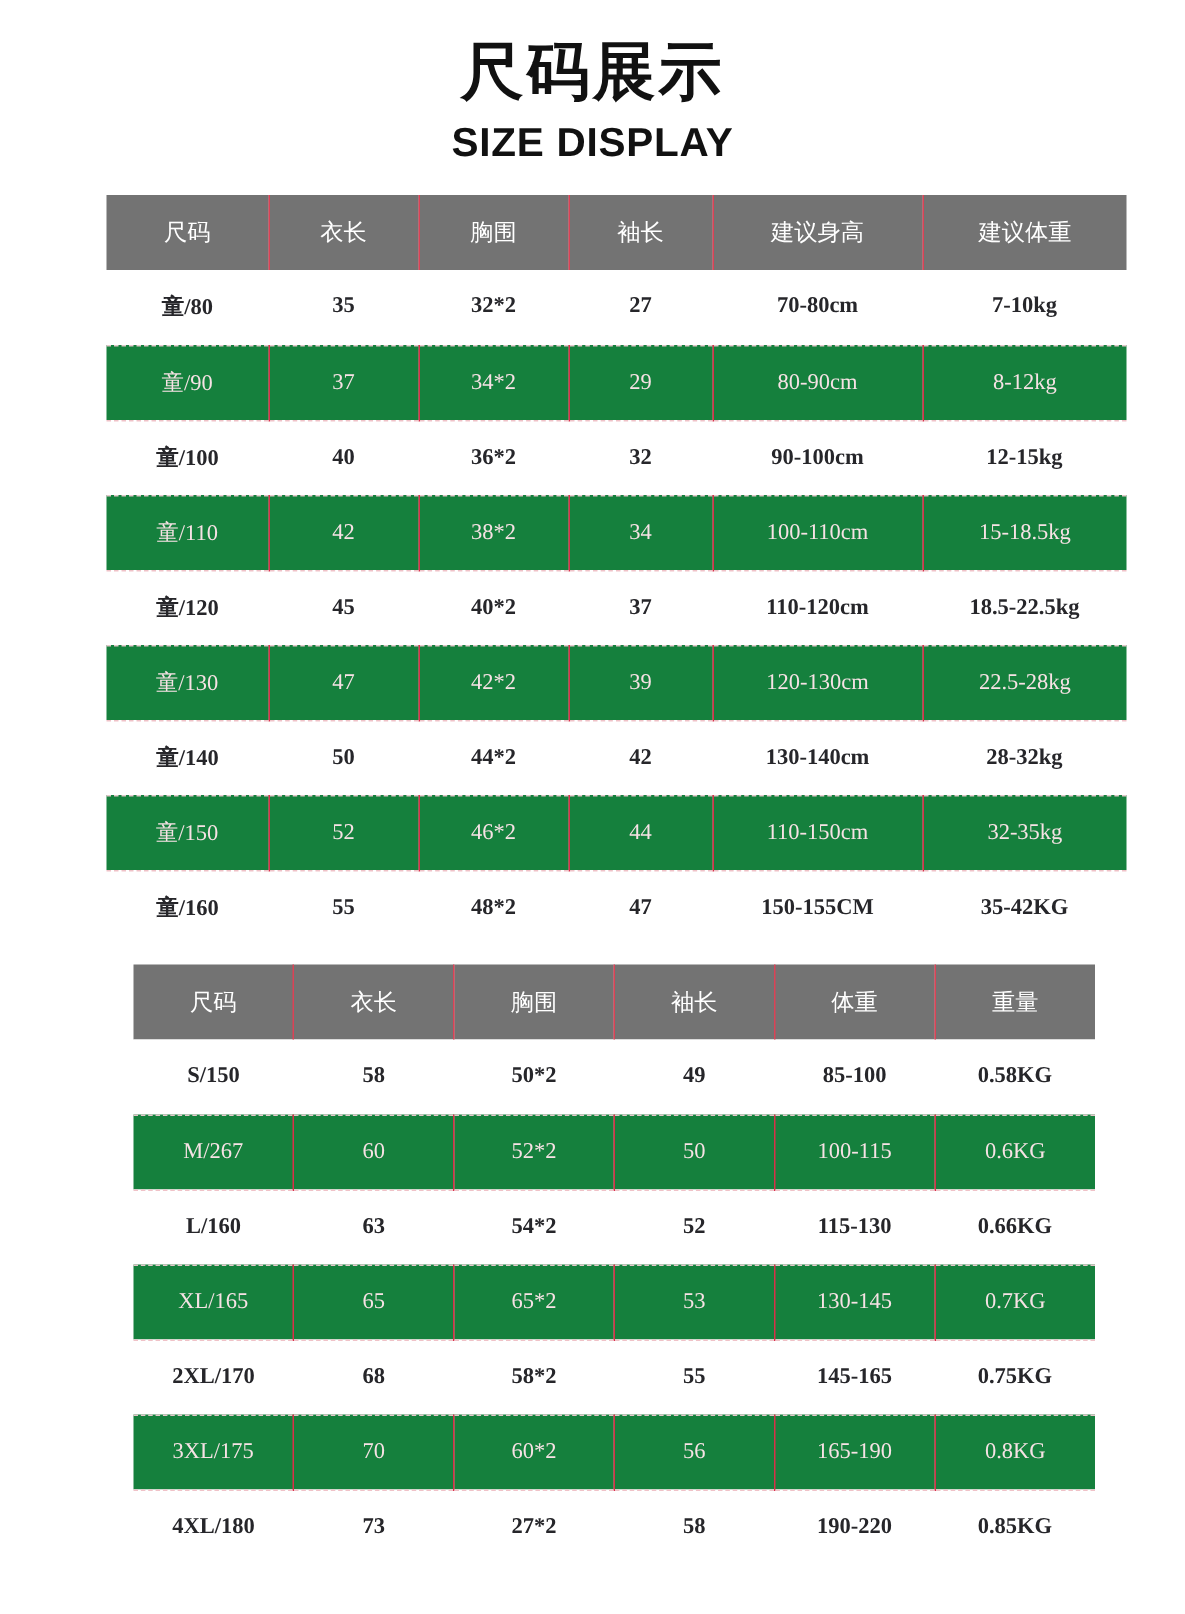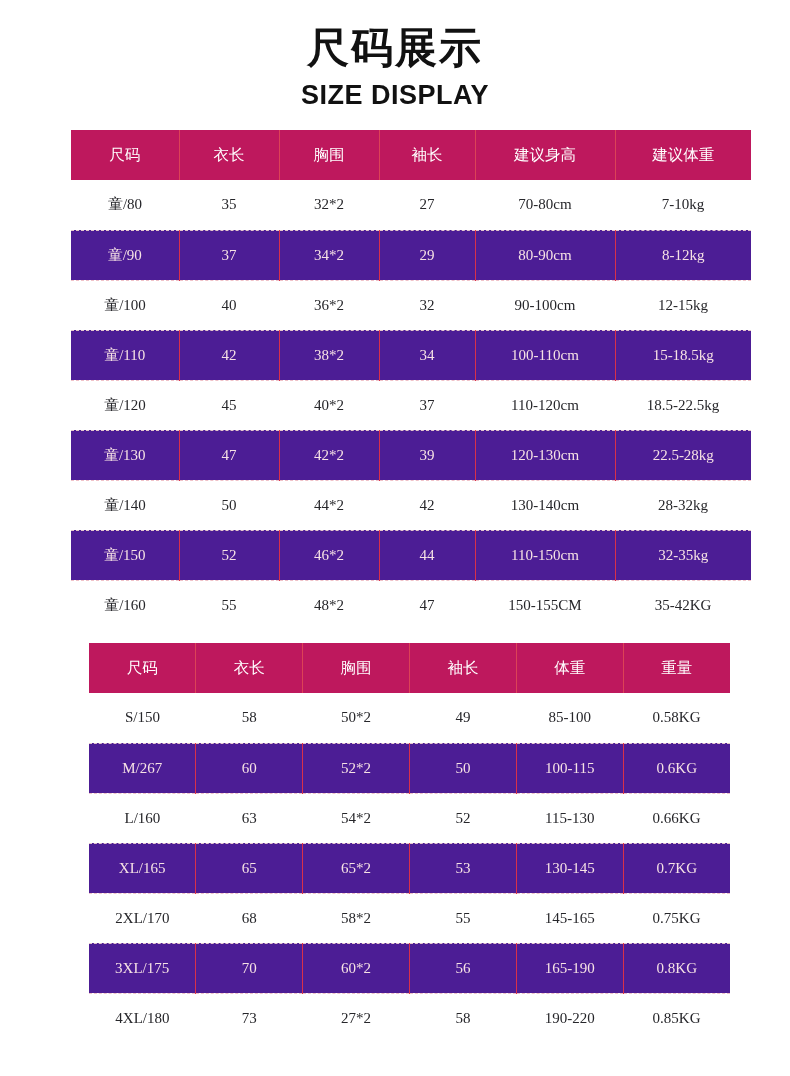--- a/index.html
+++ b/index.html
@@ -59,43 +59,44 @@
     text-align: center;
     vertical-align: middle;
     font-weight: normal;
     font-size: 15px;
     height: 50px;
     box-sizing: border-box;
   }
 
   
   .size-table thead tr {
-    background: #be185d;
+    background: #737373;
   }
   .size-table thead th {
     color: #ffffff;
     font-family: "Liberation Sans", "DejaVu Sans", sans-serif;
     font-size: 15.5px;
     border-right: 1px solid #dc4256;
   }
   .size-table thead th:last-child {
     border-right: none;
     margin-top: 44px;
   }
 
   
   .size-table tbody tr.row-white {
     background: #ffffff;
   }
   .size-table tbody tr.row-white td {
     color: #26262a;
     border-bottom: 1px dashed #e6c8cc;
+    font-weight: bold;
   }
   .size-table tbody tr.row-red {
-    background: #4c1d95;
+    background: #15803d;
   }
   .size-table tbody tr.row-red td {
     color: #f7e2e5;
     border-right: 1px solid #d9304a;
     border-bottom: 1px dashed #f0c2c8;
   }
   .size-table tbody tr.row-red td:last-child {
     border-right: none;
   }
   .size-table tbody tr:last-child td {

